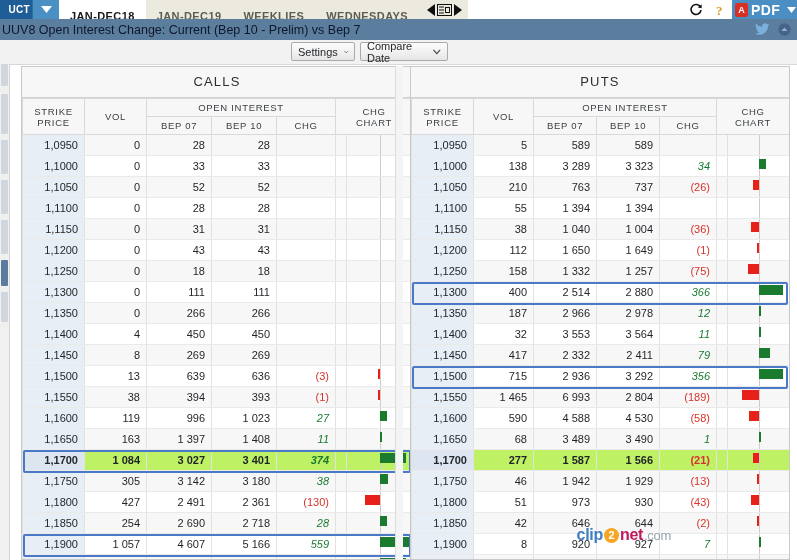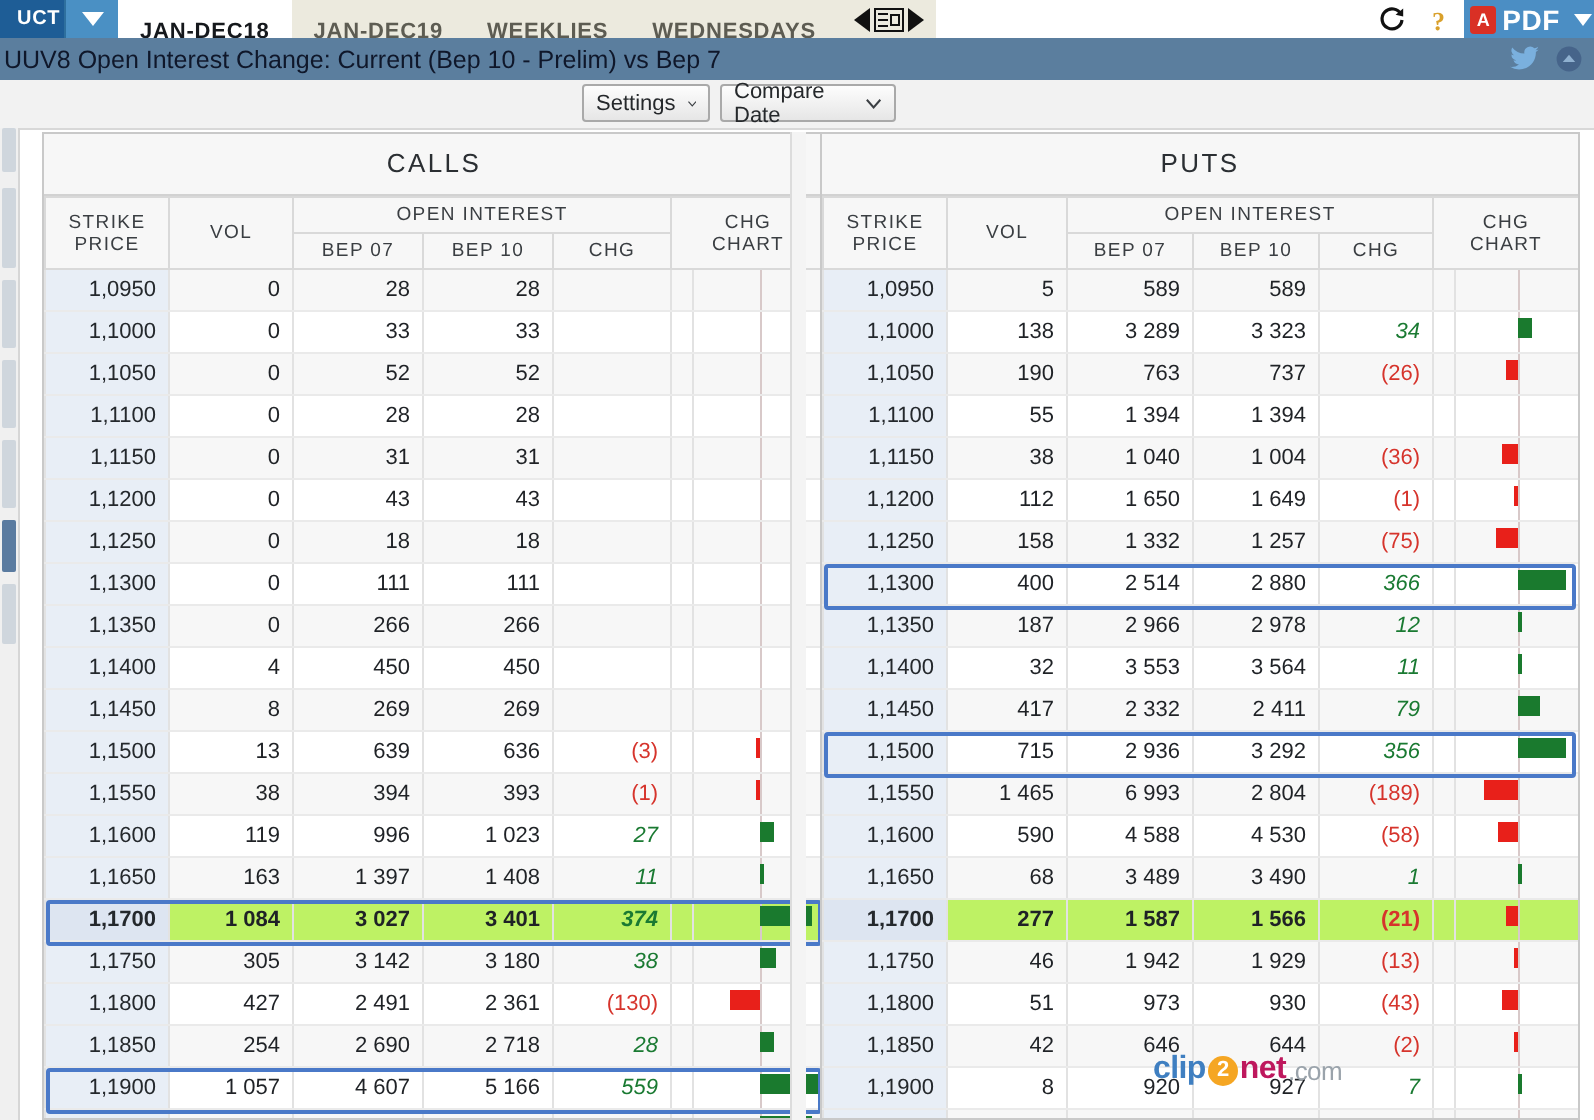--- a/index.html
+++ b/index.html
@@ -587,21 +587,21 @@
             <td>3 323</td>
             <td class="pos">34</td>
             <td></td>
             <td class="chgchart">
               <div class="axis"></div>
               <div class="bar up" style="width: 7px;"></div>
             </td>
           </tr>
           <tr class="odd">
             <td class="strike">1,1050</td>
-            <td>190</td>
+            <td>210</td>
             <td>763</td>
             <td>737</td>
             <td class="neg">(26)</td>
             <td></td>
             <td class="chgchart">
               <div class="axis"></div>
               <div class="bar dn" style="width: 6px; left: 25px;"></div>
             </td>
           </tr>
           <tr class="even">

